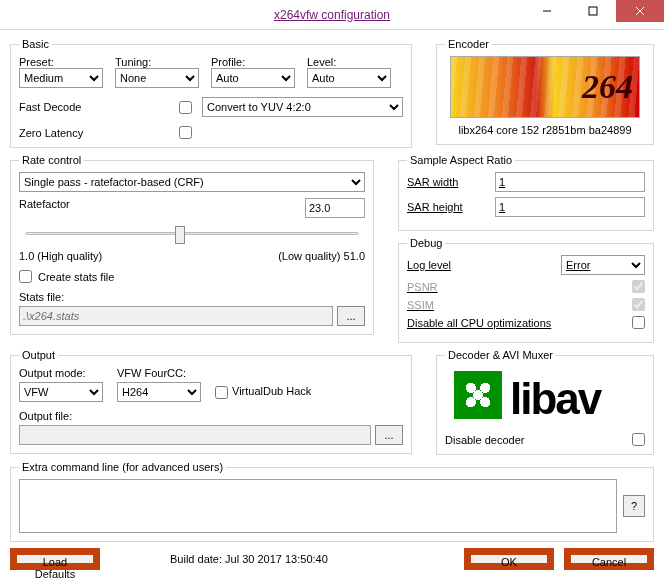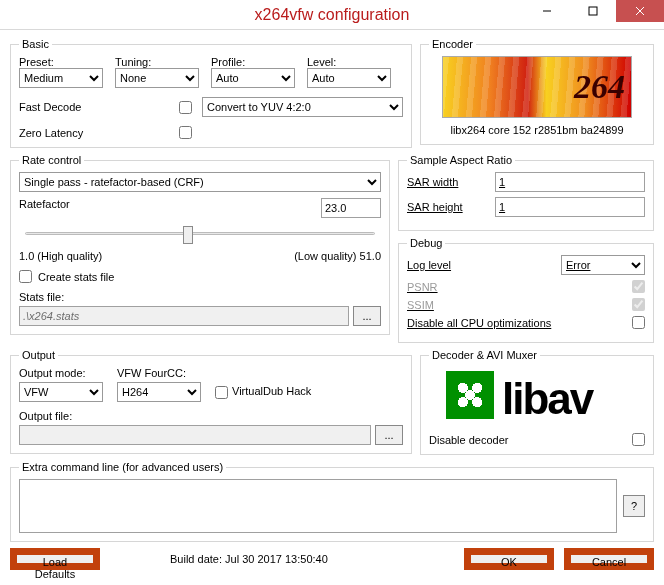--- a/index.html
+++ b/index.html
@@ -17,22 +17,23 @@
     background: #fff;
     border-bottom: 1px solid #d9d9d9;
     display: flex;
     align-items: center;
     position: relative;
   }
   .titlebar .title {
     position: absolute;
     left: 50%;
     transform: translateX(-50%);
-    font-size: 16px;
-    color: #b91c1c;
+    font-size: 12px;
+    color: #701a75;
+    text-decoration: underline;
   }
   .titlebar .btns {
     position: absolute;
     right: 0; top: 0;
     display: flex;
     height: 22px;
   }
   .titlebar .btn {
     width: 46px;
     height: 22px;
@@ -80,21 +81,21 @@
   input[type=text].disabled {
     background: #f0f0f0;
     color: #6d6d6d;
     font-style: italic;
   }
   input[type=checkbox] {
     width: 13px; height: 13px;
     margin: 0;
     vertical-align: middle;
   }
-  .top-row { display: flex; gap: 8px; }
+  .top-row { display: flex; gap: 24px; }
   .left-col { width: 402px; }
   .right-col { flex: 1; }
   
   .basic-grid { display: flex; gap: 12px; margin-bottom: 6px; }
   .basic-grid .col select { width: 84px; }
   .fastdecode-row, .zerolat-row {
     display: flex; align-items: center; margin-top: 9px;
   }
   .fastdecode-row .lbl, .zerolat-row .lbl { width: 160px; }
   .fastdecode-row select { flex: 1; margin-left: 10px; }

